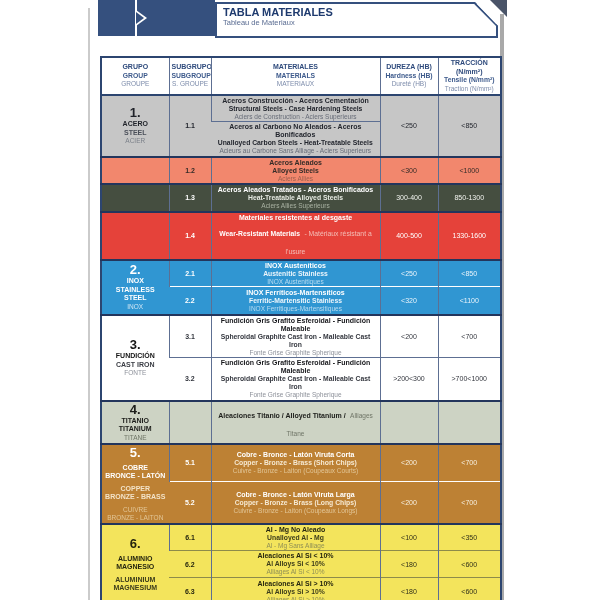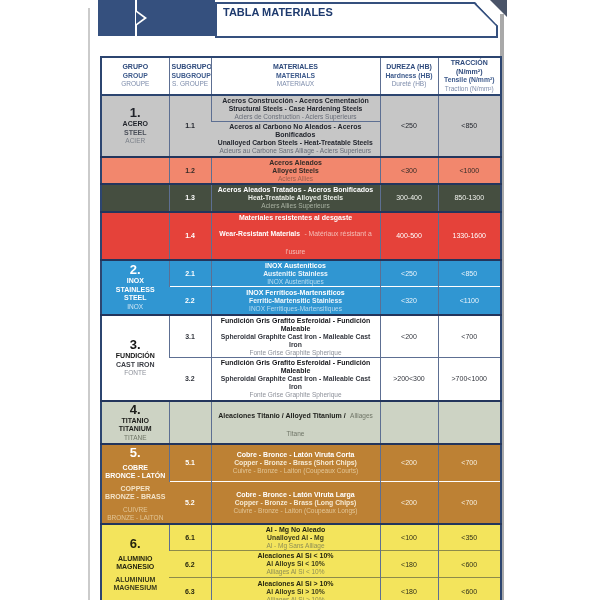--- a/index.html
+++ b/index.html
@@ -127,20 +127,21 @@
 
   <div class="banner-corner"></div>
   <div class="banner">
     <div class="banner-navy">
       <div class="arrow-line"></div>
       <div class="arrow-outer"></div>
       <div class="arrow-inner"></div>
     </div>
     <div class="title-box">
       <div class="b-title">TABLA MATERIALES</div>
+      <div class="b-sub2">Tableau de Materiaux</div>
     </div>
   </div>
 
   <table>
     <colgroup>
         <col style="width:68px">
         <col style="width:42px">
         <col style="width:169px">
         <col style="width:58px">
         <col style="width:63px">

